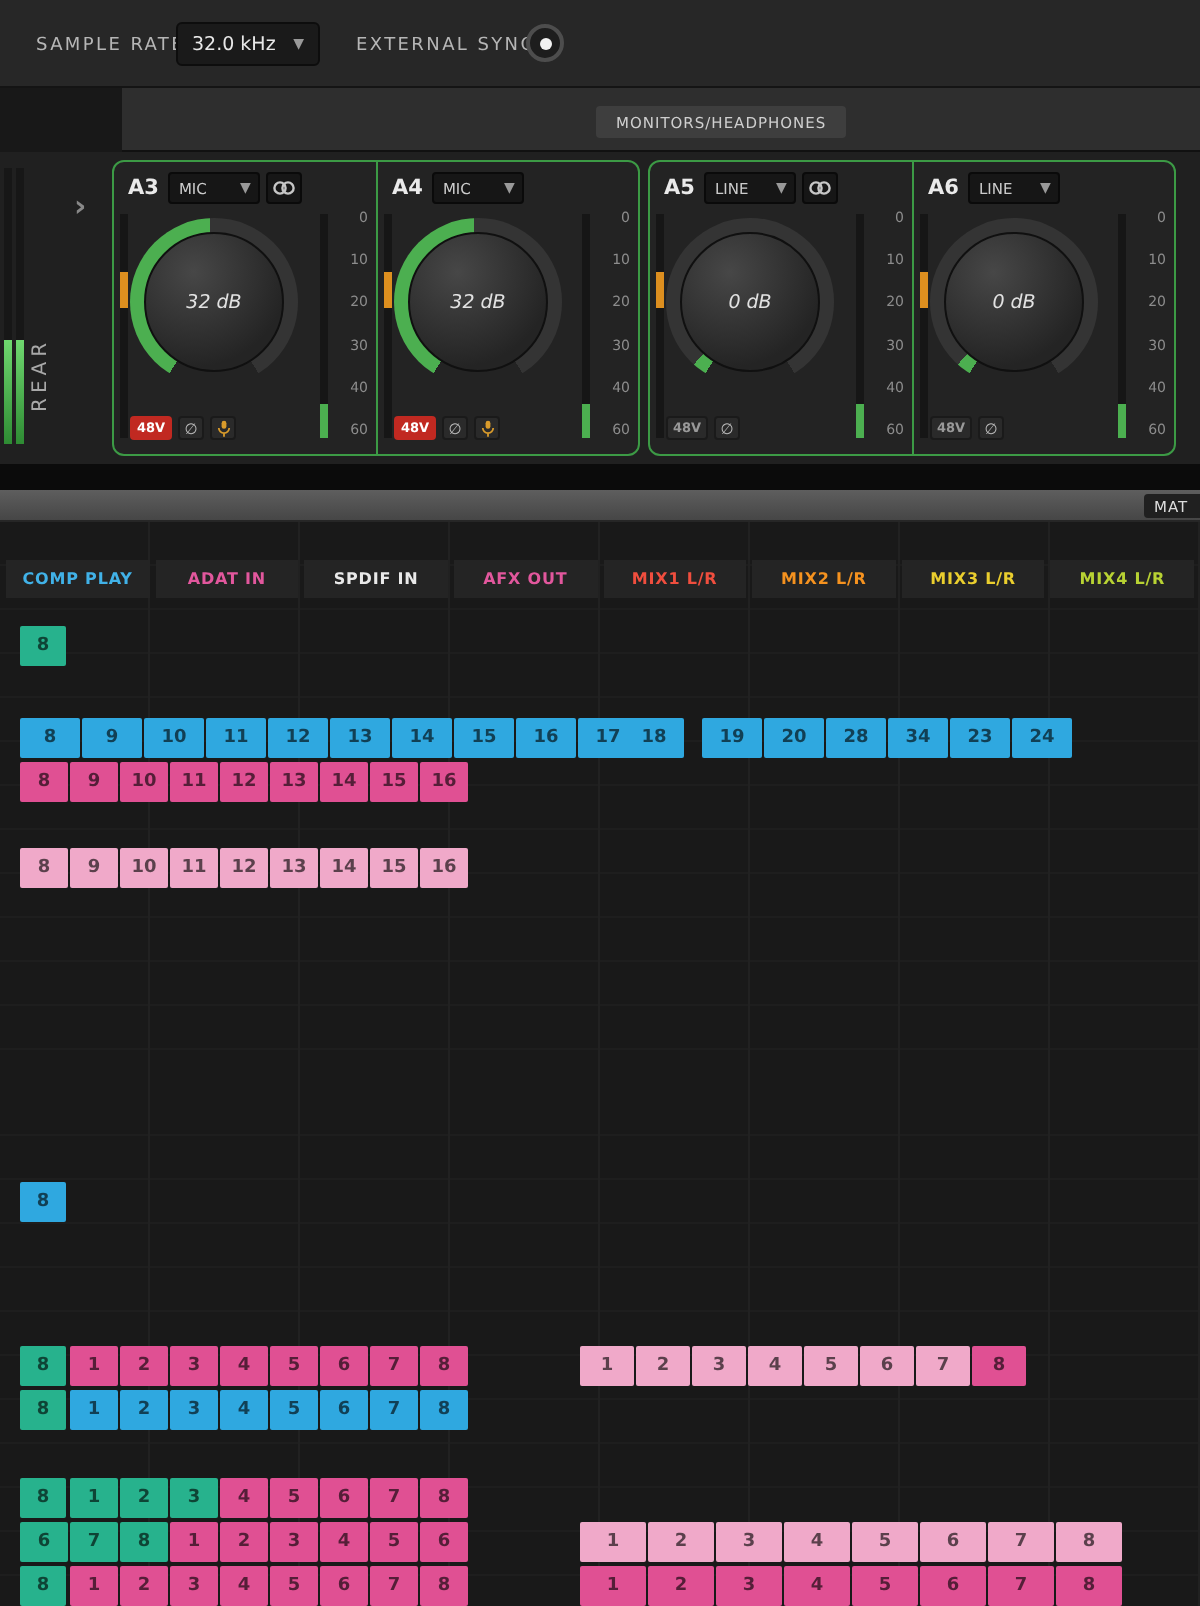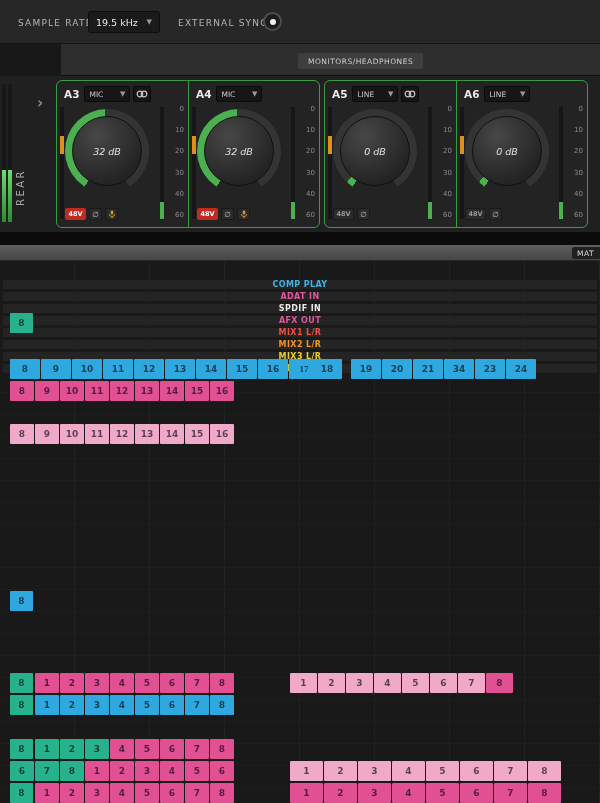--- a/index.html
+++ b/index.html
@@ -92,35 +92,35 @@
     background:#202020; border-radius:2px; color:#ddd; font-size:7.5px;
     display:flex; align-items:center; padding-left:5px; letter-spacing:.5px; }
 
   
   .matrix { position:absolute; left:0; width:600px; background-color:#191919;
     background-image:
       repeating-linear-gradient(to right, transparent 0 74px, #212121 74px 75px),
       repeating-linear-gradient(to bottom, transparent 0 21px, #1e1e1e 21px 22px); }
   #matrix1 { top:261px; height:285px; }
   #matrix2 { top:546px; height:257px; }
-  .mx-headers { position:absolute; left:0; right:0; display:flex; gap:3px; padding:0 3px;flex-direction:column; }
+  .mx-headers { position:absolute; left:0; right:0; display:flex; gap:3px; padding:0 3px; }
   #m1-headers { top:19px; } #m2-headers { top:10px; }
   .mx-h { flex:1; height:19px; background:#242424; display:flex; align-items:center;
     justify-content:center; font-size:8px; font-weight:bold; letter-spacing:.4px; }
   .cell { position:absolute; height:20px; border-radius:1px; display:flex;
     align-items:center; justify-content:center; font-size:9px; font-weight:700;
     color:rgba(0,0,0,.62); }
 </style>
 </head>
 <body>
 
 <div id="topbar">
   <span id="sr-label" class="toplabel">SAMPLE RATE</span>
   <div id="sr-select">
-    <span>19.5 kHz</span>
+    <span>32.0 kHz</span>
     <span class="caret">▼</span>
   </div>
   <span id="es-label" class="toplabel">EXTERNAL SYNC</span>
   <div id="sync-ind">
     <span class="dot"></span>
   </div>
 </div>
 
 <div id="monbar">
   <div id="mon-btn">MONITORS/HEADPHONES</div>
@@ -304,25 +304,25 @@
 <div class="cell" style="left: 10px; top: 52px; width: 23px; background: rgb(39, 178, 141);">8</div>
     <div class="cell" style="left: 10px; top: 98px; width: 30px; background: rgb(47, 168, 224);">8</div>
     <div class="cell" style="left: 41px; top: 98px; width: 30px; background: rgb(47, 168, 224);">9</div>
     <div class="cell" style="left: 72px; top: 98px; width: 30px; background: rgb(47, 168, 224);">10</div>
     <div class="cell" style="left: 103px; top: 98px; width: 30px; background: rgb(47, 168, 224);">11</div>
     <div class="cell" style="left: 134px; top: 98px; width: 30px; background: rgb(47, 168, 224);">12</div>
     <div class="cell" style="left: 165px; top: 98px; width: 30px; background: rgb(47, 168, 224);">13</div>
     <div class="cell" style="left: 196px; top: 98px; width: 30px; background: rgb(47, 168, 224);">14</div>
     <div class="cell" style="left: 227px; top: 98px; width: 30px; background: rgb(47, 168, 224);">15</div>
     <div class="cell" style="left: 258px; top: 98px; width: 30px; background: rgb(47, 168, 224);">16</div>
-    <div class="cell" style="left: 289px; top: 98px; width: 30px; background: rgb(47, 168, 224); font-family: Liberation Serif, serif;">17</div>
+    <div class="cell" style="left: 289px; top: 98px; width: 30px; background: rgb(47, 168, 224);">17</div>
     <div class="cell" style="left: 312px; top: 98px; width: 30px; background: rgb(47, 168, 224);">18</div>
     <div class="cell" style="left: 351px; top: 98px; width: 30px; background: rgb(47, 168, 224);">19</div>
     <div class="cell" style="left: 382px; top: 98px; width: 30px; background: rgb(47, 168, 224);">20</div>
-    <div class="cell" style="left: 413px; top: 98px; width: 30px; background: rgb(47, 168, 224);">21</div>
+    <div class="cell" style="left: 413px; top: 98px; width: 30px; background: rgb(47, 168, 224);">28</div>
     <div class="cell" style="left: 444px; top: 98px; width: 30px; background: rgb(47, 168, 224);">34</div>
     <div class="cell" style="left: 475px; top: 98px; width: 30px; background: rgb(47, 168, 224);">23</div>
     <div class="cell" style="left: 506px; top: 98px; width: 30px; background: rgb(47, 168, 224);">24</div>
     <div class="cell" style="left: 10px; top: 120px; width: 24px; background: rgb(224, 80, 147);">8</div>
     <div class="cell" style="left: 35px; top: 120px; width: 24px; background: rgb(224, 80, 147);">9</div>
     <div class="cell" style="left: 60px; top: 120px; width: 24px; background: rgb(224, 80, 147);">10</div>
     <div class="cell" style="left: 85px; top: 120px; width: 24px; background: rgb(224, 80, 147);">11</div>
     <div class="cell" style="left: 110px; top: 120px; width: 24px; background: rgb(224, 80, 147);">12</div>
     <div class="cell" style="left: 135px; top: 120px; width: 24px; background: rgb(224, 80, 147);">13</div>
     <div class="cell" style="left: 160px; top: 120px; width: 24px; background: rgb(224, 80, 147);">14</div>

